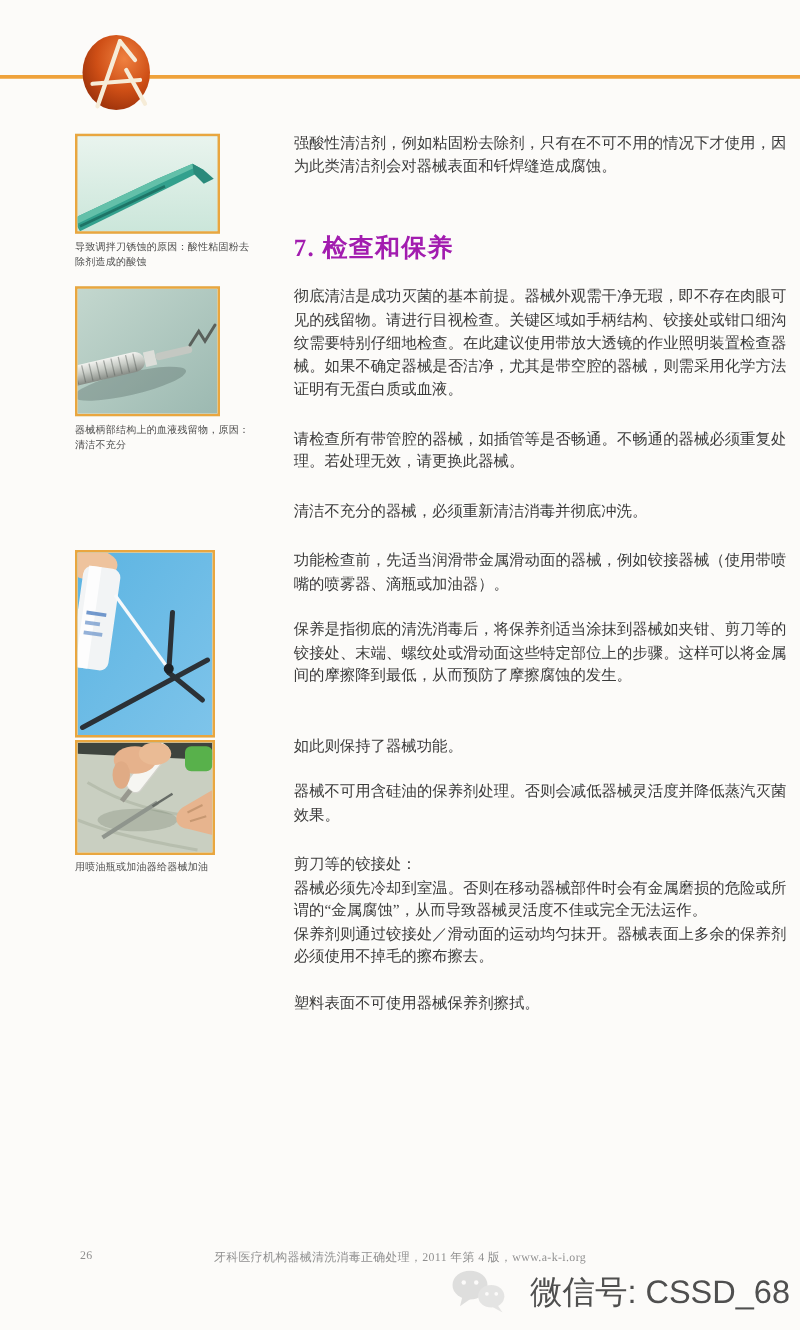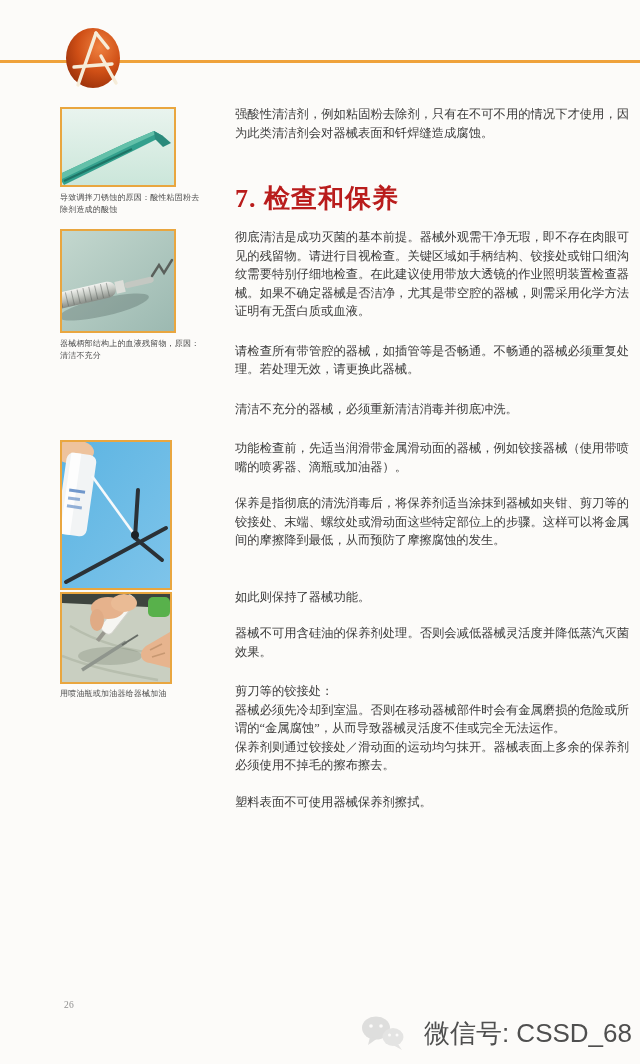--- a/index.html
+++ b/index.html
@@ -39,22 +39,22 @@
   .content {
     position: absolute; left: 235px; top: 103px; width: 394px;
     color: #3b3b3b;
     font-size: 12.3px; line-height: 18.5px;
     text-align: justify;
   }
   .content p { margin-top: 21px; }
   .content p.first { margin-top: 2px; }
   .heading {
     margin-top: 44px;
-    font-size: 26px; line-height: 26px;
-    color: #b91c1c; font-weight: bold; letter-spacing: 1px;
+    font-size: 20px; line-height: 26px;
+    color: #a21caf; font-weight: bold; letter-spacing: 1px;
   }
   .mt-sm { margin-top: 16px !important; }
   .mt-md { margin-top: 18px !important; }
   .mt-lg { margin-top: 38px !important; font-family: Liberation Serif, serif; }
   .mt-0  { margin-top: 0 !important; }
   .bullets { list-style: none; }
   .bullets li { margin: 0; }
 
   
   .footer {
@@ -214,20 +214,21 @@
     <p class="mt-lg">如此则保持了器械功能。</p>
     <p class="mt-md">器械不可用含硅油的保养剂处理。否则会减低器械灵活度并降低蒸汽灭菌效果。</p>
     <p>剪刀等的铰接处：</p>
     <p class="mt-0">器械必须先冷却到室温。否则在移动器械部件时会有金属磨损的危险或所谓的“金属腐蚀”，从而导致器械灵活度不佳或完全无法运作。</p>
     <p class="mt-0">保养剂则通过铰接处／滑动面的运动均匀抹开。器械表面上多余的保养剂必须使用不掉毛的擦布擦去。</p>
     <p class="mt-md">塑料表面不可使用器械保养剂擦拭。</p>
   </main>
 
   <footer class="footer">
     <span class="pagenum">26</span>
+    <span class="source">牙科医疗机构器械清洗消毒正确处理，2011 年第 4 版，www.a-k-i.org</span>
   </footer>
 
   <div class="watermark">
     <span class="wx-icon">
       <svg viewBox="0 0 46 38" width="46" height="38">
         <ellipse cx="16" cy="14" rx="14" ry="11.5" fill="#c7c7c7"></ellipse>
         <polygon points="10,23 8,31 18,24" fill="#c7c7c7"></polygon>
         <circle cx="11" cy="12" r="1.8" fill="#fdfcfb"></circle>
         <circle cx="21" cy="12" r="1.8" fill="#fdfcfb"></circle>
         <ellipse cx="33" cy="23" rx="10.5" ry="9" fill="#d2d2d2"></ellipse>

